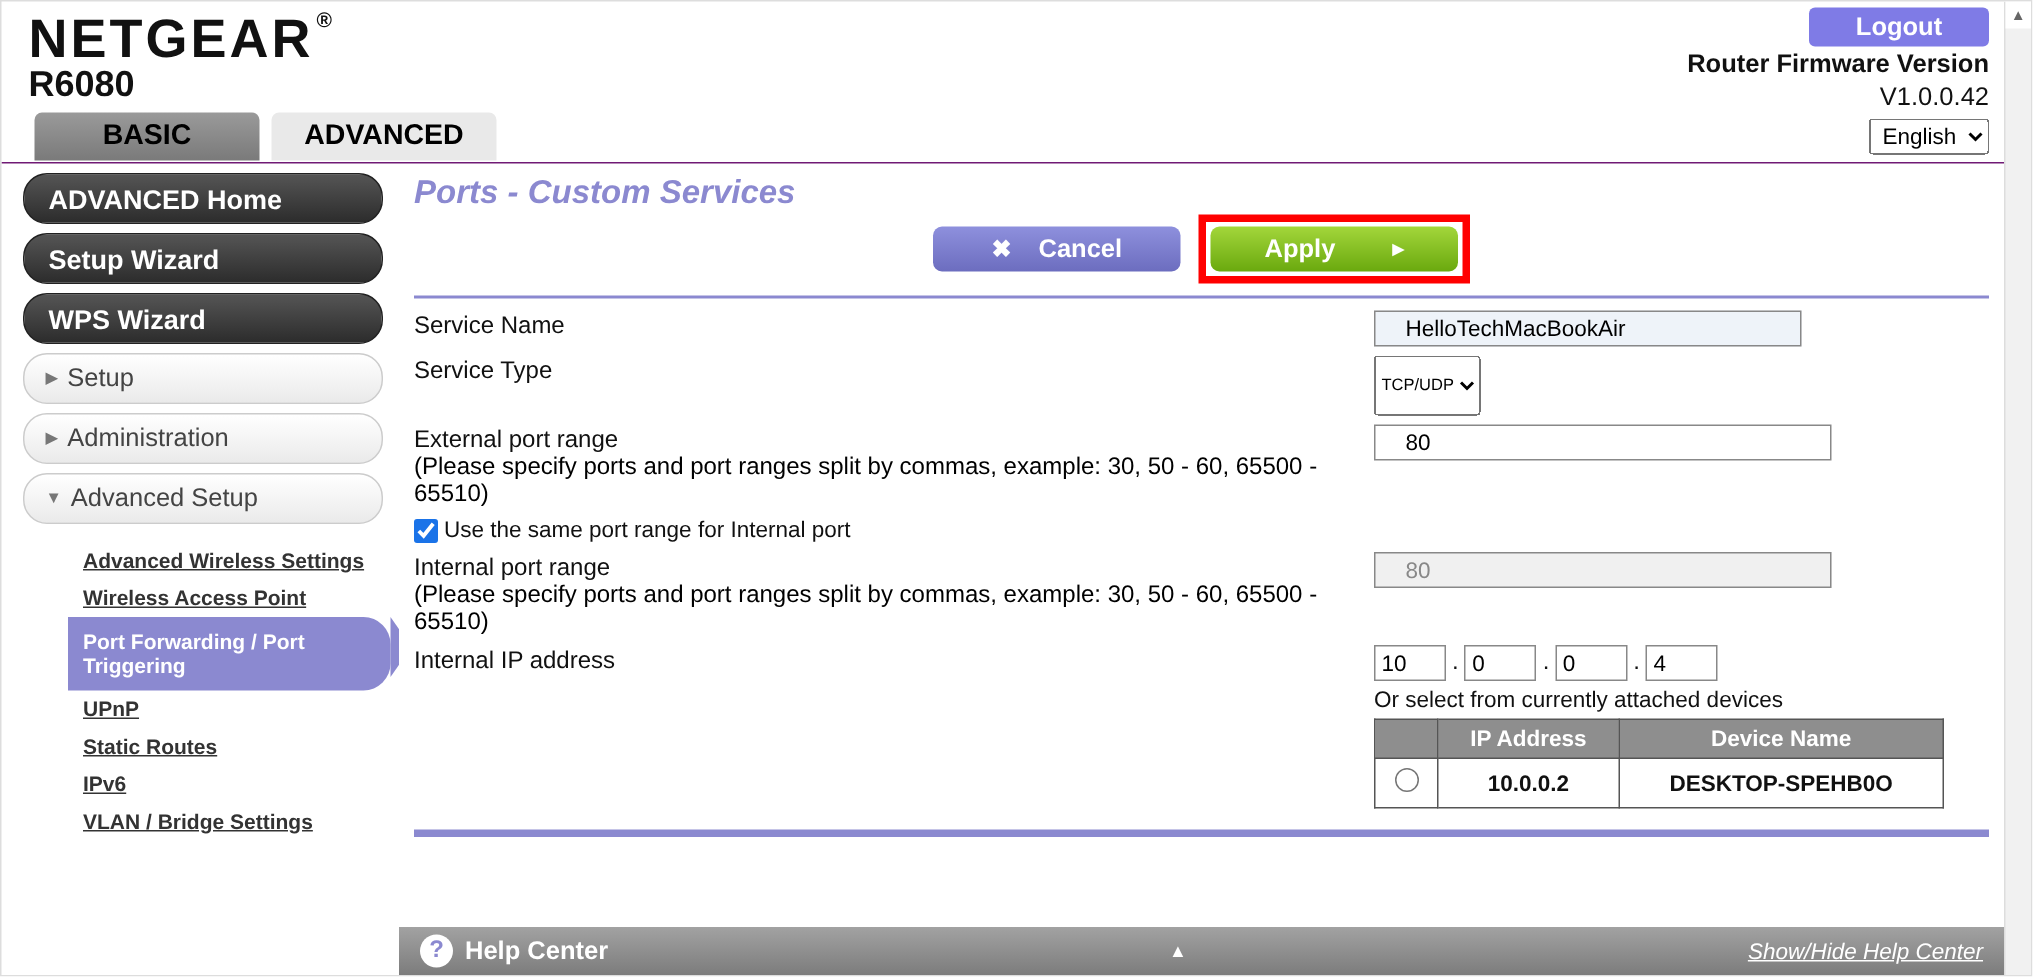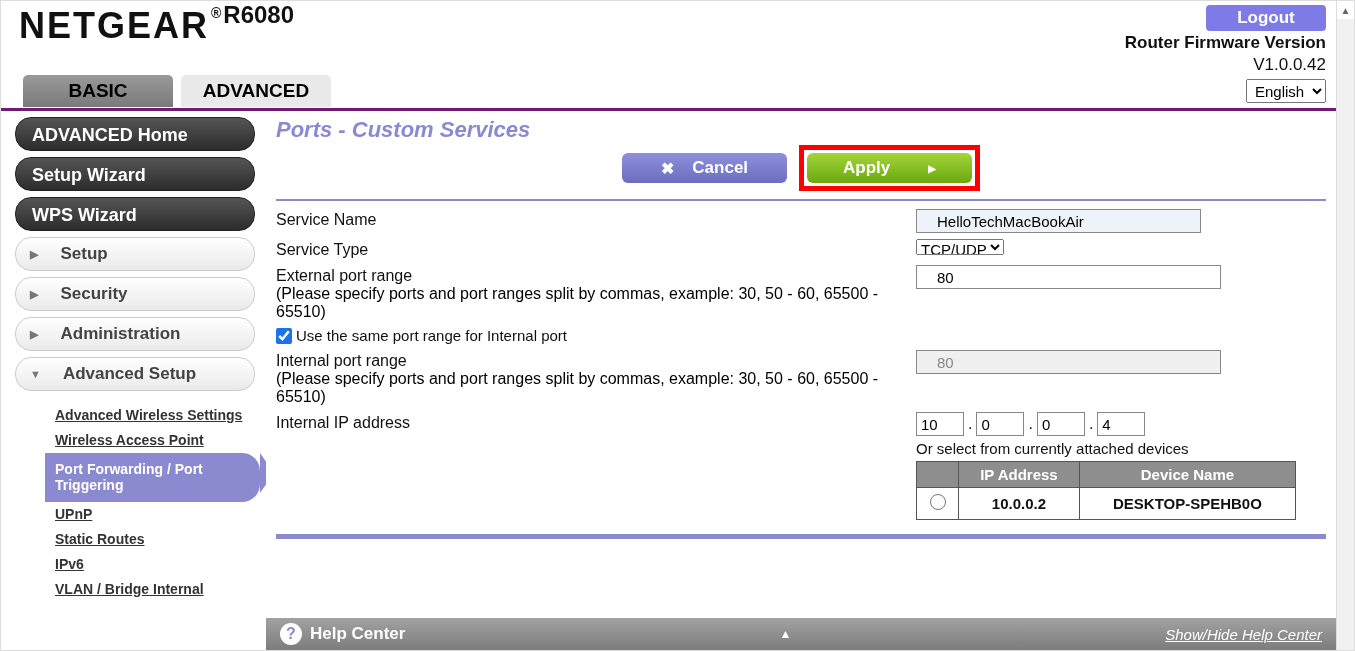--- a/index.html
+++ b/index.html
@@ -19,21 +19,21 @@
     width: 100%; height: 18px; background: #fff; display:flex; align-items:center; justify-content:center;
     font-size: 10px; color:#666;
   }
   .scrollbar-track { flex:1; }
 
   
   .header {
     display: flex; justify-content: space-between; padding: 4px 10px 0 18px;
     position: relative;
   }
-  .logo-block { display: flex; }
+  .logo-block { display: flex; flex-direction: column; }
   .logo-text {
     font-size: 36px; font-weight: 900; letter-spacing: 2px;
     display: flex; align-items: flex-start; gap: 2px;
   }
   .logo-reg { font-size: 14px; vertical-align: top; }
   .model { font-size: 24px; font-weight: 700; margin-top: -4px; }
 
   .header-right { display: flex; flex-direction: column; align-items: flex-end; gap: 2px; }
   .logout-btn {
     width: 120px; height: 26px; background: #7f7be6; color: #fff; font-weight: 700;
@@ -51,36 +51,36 @@
   .tab {
     width: 150px; height: 32px; display:flex; align-items:center; justify-content:center;
     font-weight: 700; font-size: 19px; border-radius: 5px 5px 0 0;
     cursor: pointer;
   }
   .tab.basic { background: linear-gradient(#9a9a9a,#7a7a7a); color:#000; }
   .tab.advanced { background: #e9e9e9; color:#000; }
   .lang-select { height: 24px; font-size: 15px; padding: 0 4px; margin-bottom: 4px; }
 
   
-  .body-cols { flex:1; display:flex; border-top:3px solid #701a75; overflow:hidden; }
+  .body-cols { flex:1; display:flex; border-top:1px solid #701a75; overflow:hidden; }
 
   
   .sidebar { width: 265px; padding: 6px 8px 6px 14px; overflow-y:auto; }
   .side-primary {
     display:block; width: 240px; height: 34px; border-radius: 16px;
     background: linear-gradient(#555,#2c2c2c); color:#fff;
     font-weight: 700; font-size: 18px; padding: 0 16px; line-height:34px;
     margin-bottom: 6px; cursor:pointer; border:1px solid #222;
   }
   .side-secondary {
     display:block; width: 240px; height: 34px; border-radius: 16px;
     background: linear-gradient(#fff,#eaeaea); color:#444;
-    font-weight: 700; font-size: 17px; padding: 0 14px; line-height:34px;
+    font-weight: 400; font-size: 17px; padding: 0 14px; line-height:34px;
     margin-bottom: 6px; cursor:pointer; border:1px solid #ccc;
-    display:flex; align-items:center; gap:22px;
+    display:flex; align-items:center; gap:6px;
   }
   .side-secondary .arrow { font-size:11px; color:#777; }
   .side-secondary.expanded .arrow::before { content: "▼"; }
   .side-secondary .arrow::before { content: "▶"; }
 
   .subnav { padding: 6px 0 6px 40px; }
   .subnav a {
     display:block; color:#333; font-weight:700; font-size:14px;
     text-decoration: underline; padding: 4px 0; line-height:1.2; cursor:pointer;
   }
@@ -115,21 +115,21 @@
   .apply-highlight {
     border: 5px solid #ff0000; padding: 3px; display:inline-flex;
   }
 
   .form-grid { display:grid; grid-template-columns: 640px 1fr; row-gap: 6px; align-items:start; }
   .form-label { font-size:16px; padding-top:2px; }
   .form-note { font-size:16px; color:#000; }
   .text-input { width: 285px; height: 24px; border:1px solid #888; background:#eef3f9; padding:0 20px; font-size:15px; }
   .text-input.wide { width: 305px; background:#fff; }
   .text-input.disabled { background:#f0f0f0; color:#888; }
-  select.svc { height: 16px; font-size:15px; }
+  select.svc { height: 40px; font-size:11px; }
 
   .chk-row { grid-column: 1 / span 2; display:flex; align-items:center; gap:4px; }
   .chk-row input { width:16px; height:16px; accent-color:#1a73e8; }
 
   .ip-row { display:flex; align-items:center; gap:4px; }
   .ip-oct { width: 48px; height:24px; border:1px solid #888; padding:0 4px; font-size:15px; }
   .ip-dot { font-size:16px; }
   .or-text { margin-top:4px; font-size:15px; }
 
   .dev-table { border-collapse: collapse; width: 380px; margin-top:4px; }
@@ -187,42 +187,38 @@
     <div class="body-cols">
 
       <div class="sidebar">
         <div class="side-primary">ADVANCED Home</div>
         <div class="side-primary">Setup Wizard</div>
         <div class="side-primary">WPS Wizard</div>
 
         <div class="side-secondary">
           <span class="arrow"></span>
           <span>Setup</span>
-        </div>
-        <div class="side-secondary">
-          <span class="arrow"></span>
-          <span>Security</span>
         </div>
         <div class="side-secondary">
           <span class="arrow"></span>
           <span>Administration</span>
         </div>
         <div class="side-secondary expanded">
           <span class="arrow"></span>
           <span>Advanced Setup</span>
         </div>
 
         <div class="subnav">
           <a>Advanced Wireless Settings</a>
           <a>Wireless Access Point</a>
           <a class="active">Port Forwarding / Port Triggering</a>
           <a>UPnP</a>
           <a>Static Routes</a>
           <a>IPv6</a>
-          <a>VLAN / Bridge Internal</a>
+          <a>VLAN / Bridge Settings</a>
         </div>
       </div>
 
       <div class="main">
         <div class="main-inner">
           <div class="panel-title">Ports - Custom Services</div>
 
           <div class="button-row">
             <button class="pill-btn pill-cancel">
               <span class="x">✖</span>

